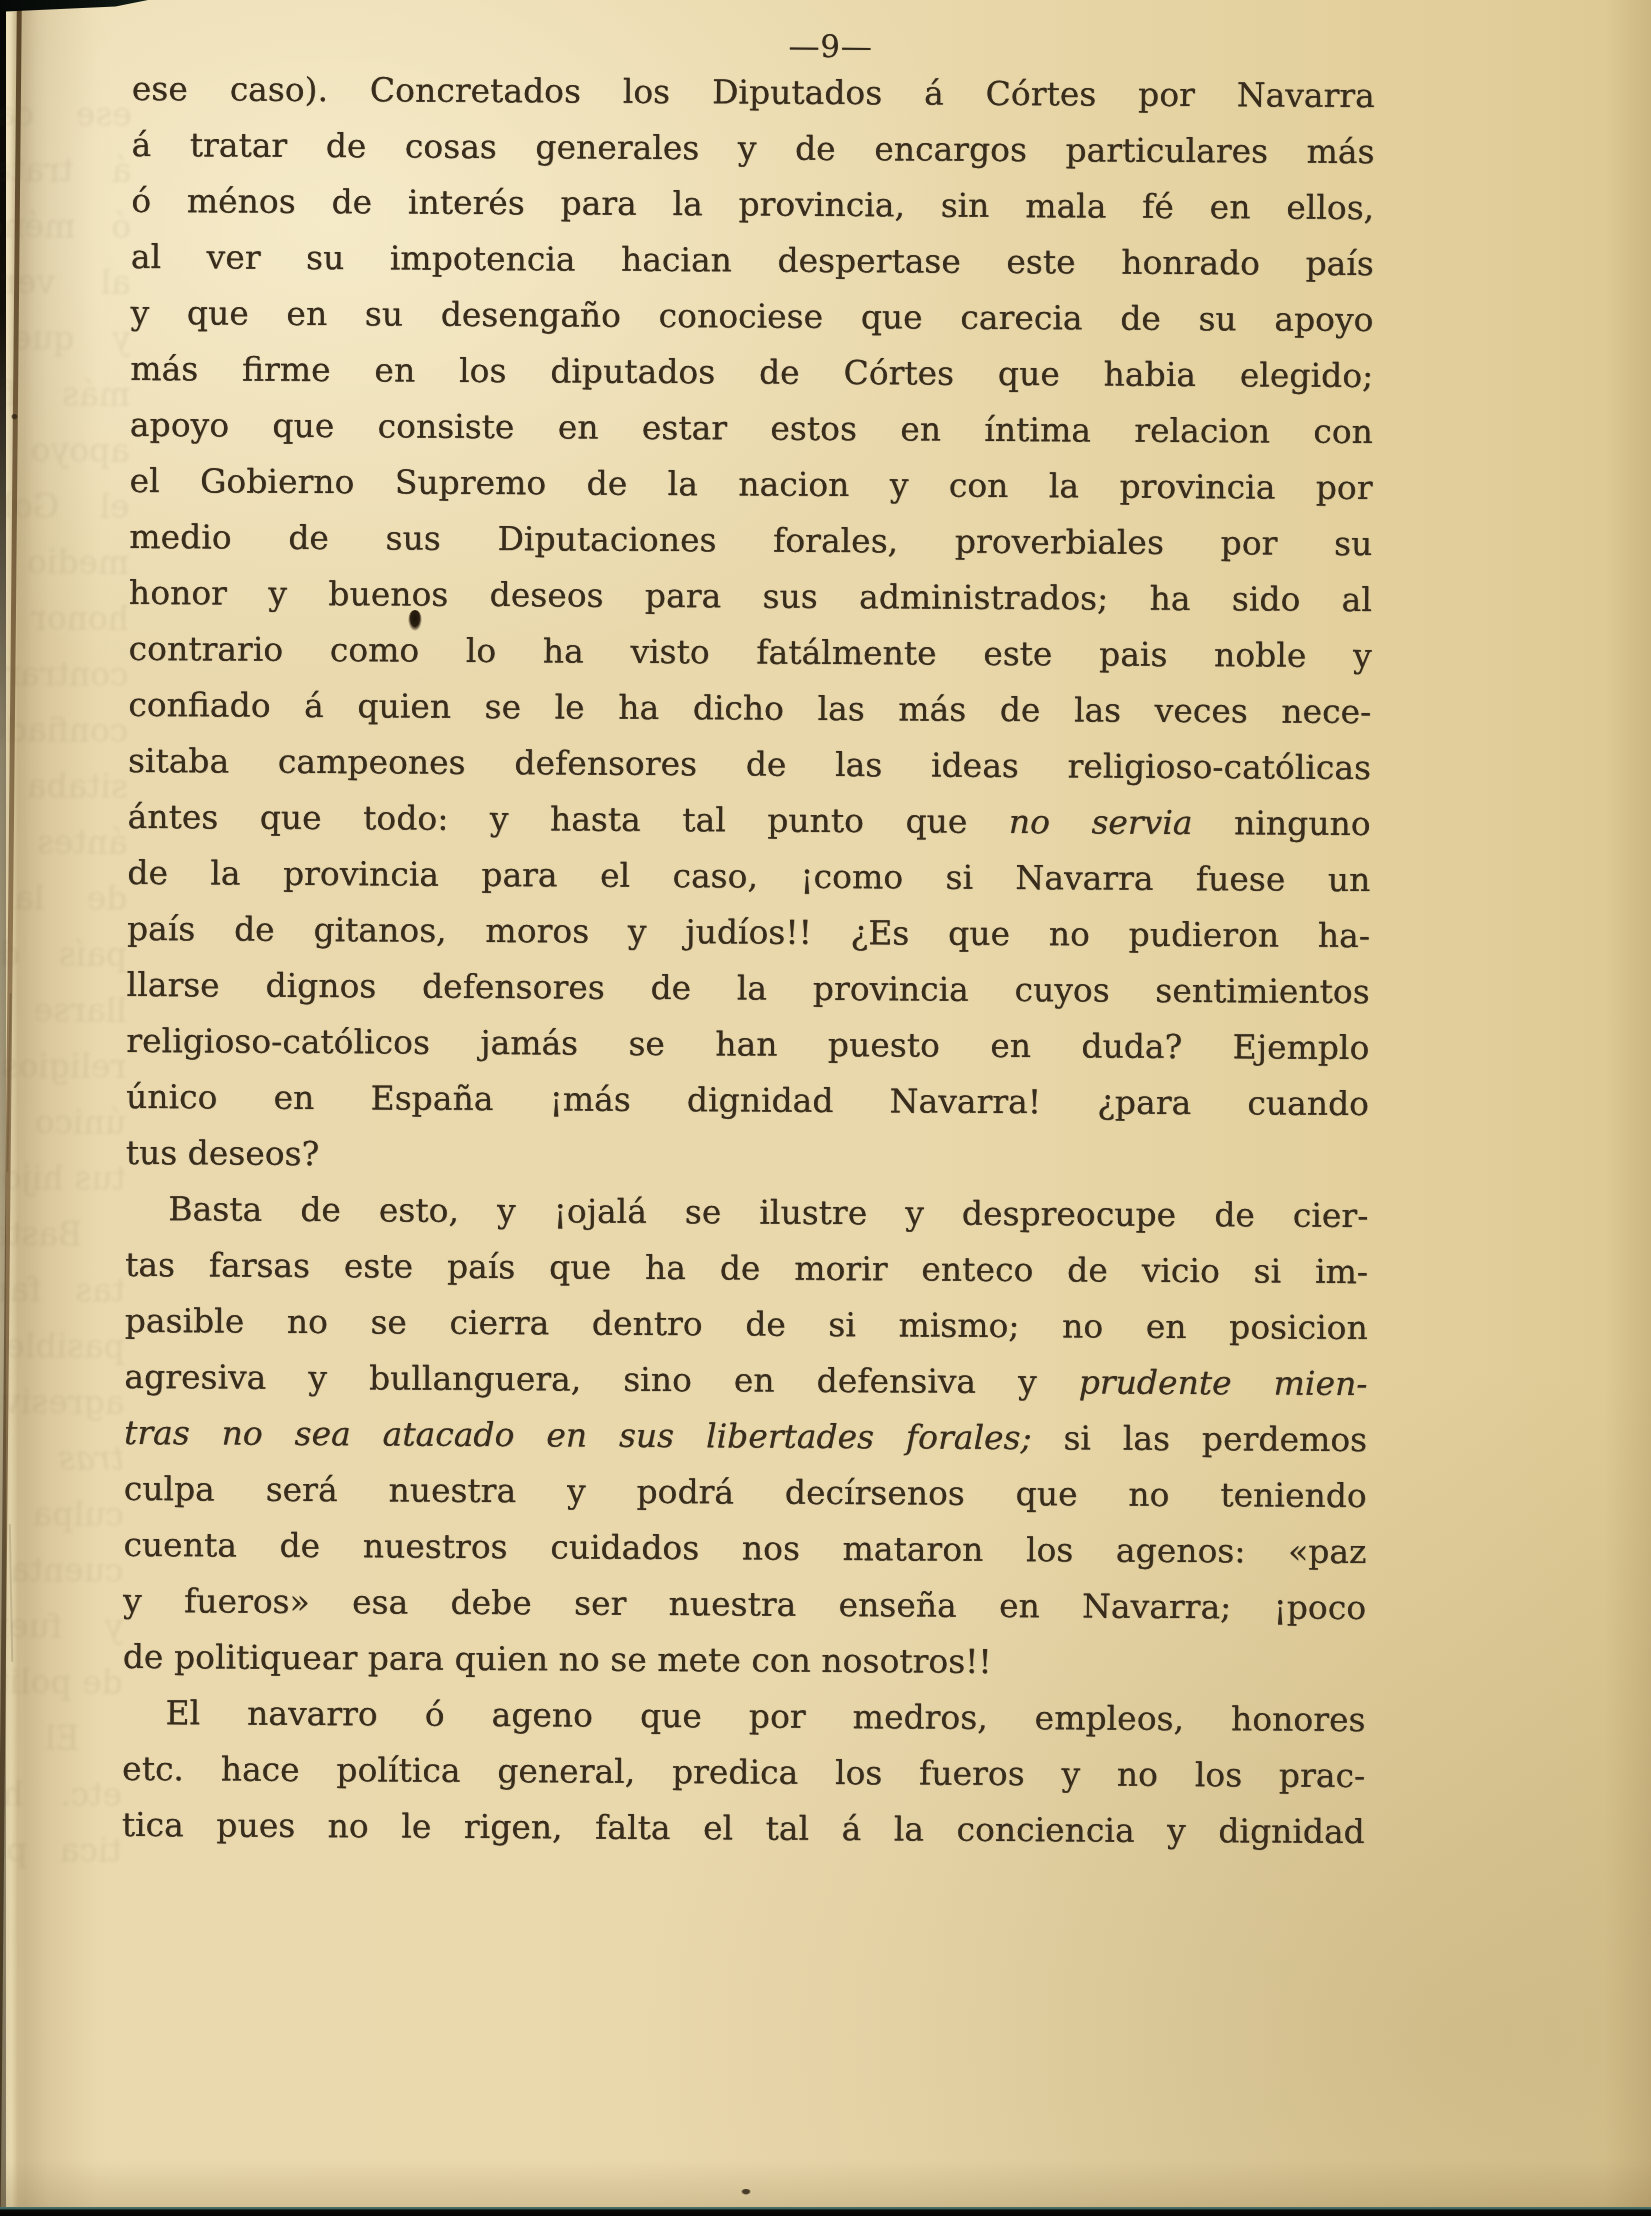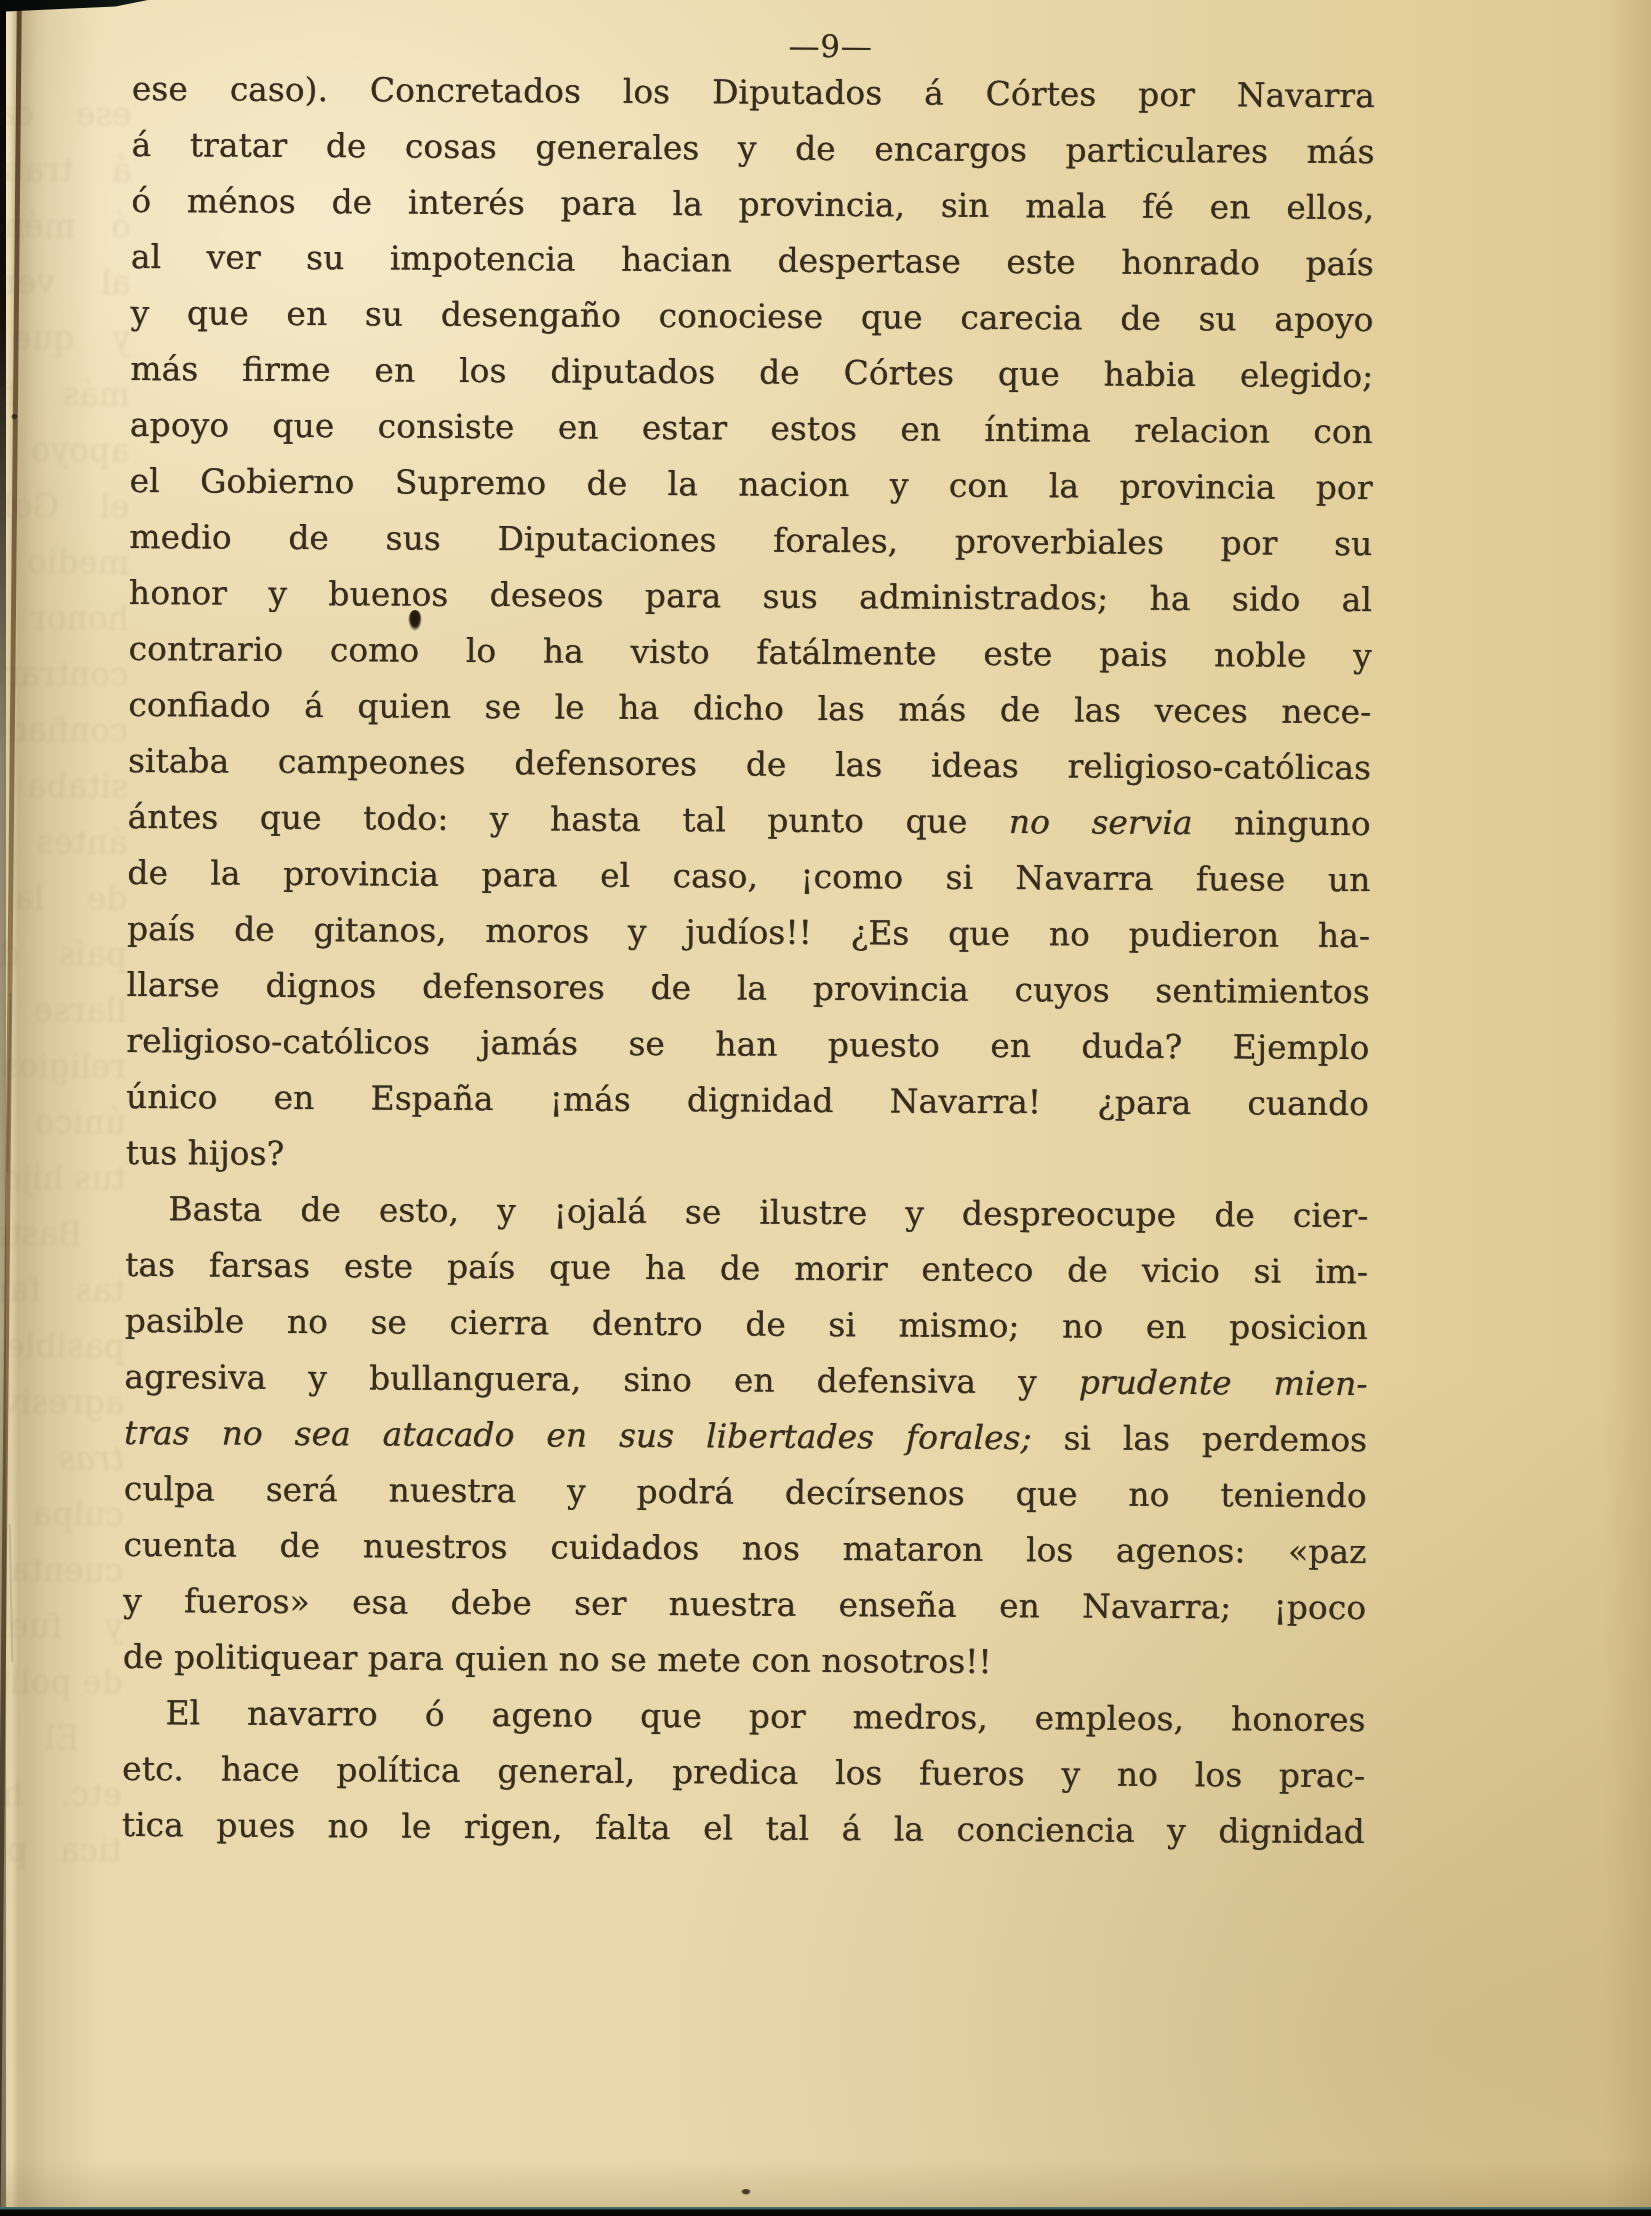--- a/index.html
+++ b/index.html
@@ -123,21 +123,21 @@
       <div class="line"><span>honor y buenos deseos para sus administrados; ha sido al</span></div>
       <div class="line"><span>contrario como lo ha visto fatálmente este pais noble y</span></div>
       <div class="line"><span>confiado á quien se le ha dicho las más de las veces nece-</span></div>
       <div class="line"><span>sitaba campeones defensores de las ideas religioso-católicas</span></div>
       <div class="line"><span>ántes que todo: y hasta tal punto que </span><em>no servia</em><span> ninguno</span></div>
       <div class="line"><span>de la provincia para el caso, ¡como si Navarra fuese un</span></div>
       <div class="line"><span>país de gitanos, moros y judíos!! ¿Es que no pudieron ha-</span></div>
       <div class="line"><span>llarse dignos defensores de la provincia cuyos sentimientos</span></div>
       <div class="line"><span>religioso-católicos jamás se han puesto en duda? Ejemplo</span></div>
       <div class="line"><span>único en España ¡más dignidad Navarra! ¿para cuando</span></div>
-      <div class="line last"><span>tus hijos?</span></div>
+      <div class="line last"><span>tus deseos?</span></div>
       <div class="line indent"><span>Basta de esto, y ¡ojalá se ilustre y despreocupe de cier-</span></div>
       <div class="line"><span>tas farsas este país que ha de morir enteco de vicio si im-</span></div>
       <div class="line"><span>pasible no se cierra dentro de si mismo; no en posicion</span></div>
       <div class="line"><span>agresiva y bullanguera, sino en defensiva y </span><em>prudente mien-</em></div>
       <div class="line"><em>tras no sea atacado en sus libertades forales;</em><span> si las perdemos</span></div>
       <div class="line"><span>culpa será nuestra y podrá decírsenos que no teniendo</span></div>
       <div class="line"><span>cuenta de nuestros cuidados nos mataron los agenos: «paz</span></div>
       <div class="line"><span>y fueros» esa debe ser nuestra enseña en Navarra; ¡poco</span></div>
       <div class="line last"><span>de politiquear para quien no se mete con nosotros!!</span></div>
       <div class="line indent"><span>El navarro ó ageno que por medros, empleos, honores</span></div>

